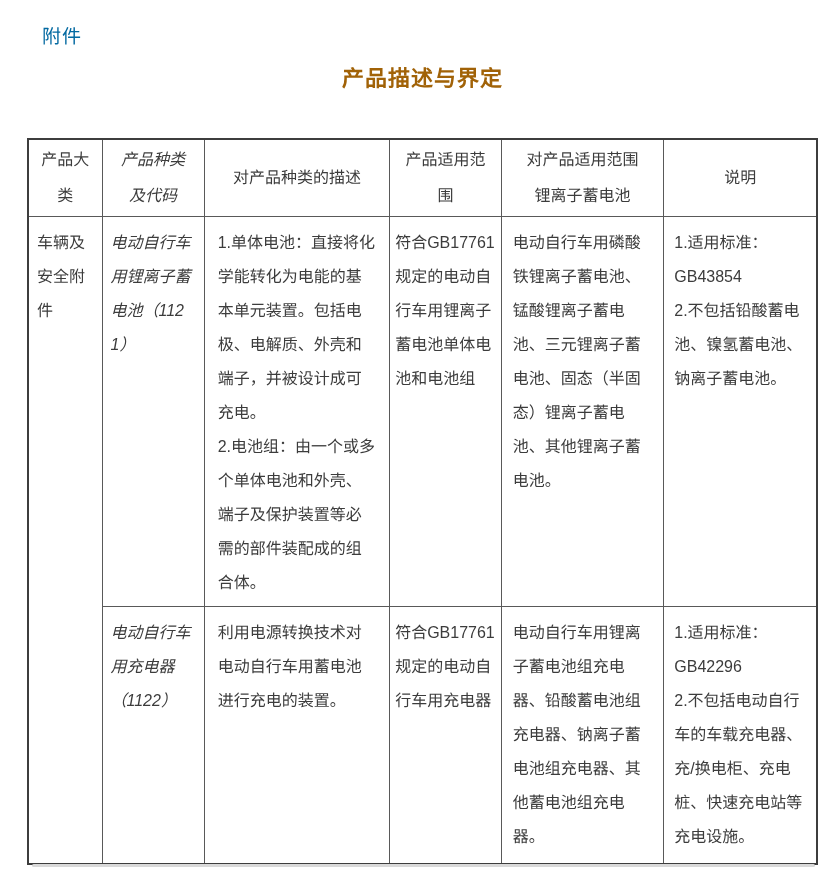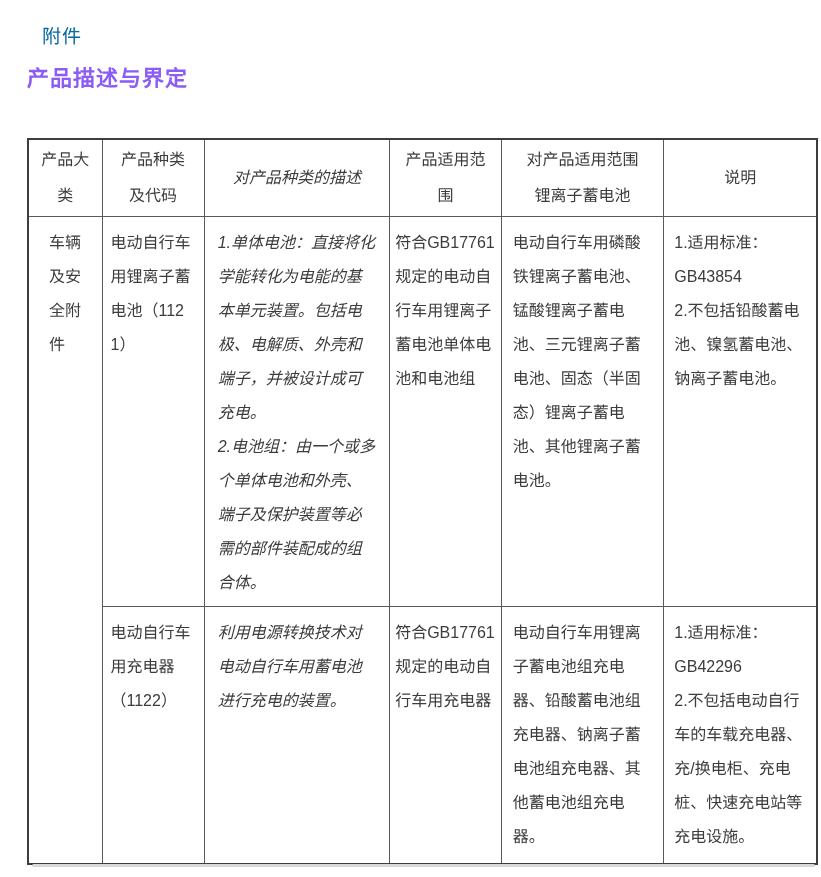--- a/index.html
+++ b/index.html
@@ -23,25 +23,25 @@
     font-size: 19px;
     letter-spacing: 1px;
     color: #0369a1;
   }
   .title {
     position: absolute;
     left: 27px;
     top: 60px;
     width: 791px;
     margin: 0;
-    text-align: left;
+    text-align: center;
     font-size: 22px;
     font-weight: bold;
     letter-spacing: 1px;
-    color: #8b5cf6;
+    color: #a16207;
   }
   table.product-table {
     position: absolute;
     left: 27px;
     top: 138px;
     width: 791px;
     border-collapse: collapse;
     table-layout: fixed;
     border: 2px solid #3d3d3d;
     font-size: 16px;
@@ -65,26 +65,26 @@
   }
   .product-table td {
     line-height: 34px;
     padding-top: 9px;
     padding-bottom: 6px;
     text-align: left;
   }
   .product-table p { margin: 0; }
   
   .c1 { width: 71px; margin-top: 45px; }
-  .c2 { width: 98px; }
-  .c3 { width: 178px; font-style: italic; }
+  .c2 { width: 98px; font-style: italic; }
+  .c3 { width: 178px; }
   .c4 { width: 107px; }
   .c5 { width: 156px; }
   .c6 { width: 147px; }
-  td.c1 { padding-left: 20px;  padding-right: 8px; }
+  td.c1 { padding-left: 8px;  padding-right: 8px; }
   td.c2 { padding-left: 8px;  padding-right: 8px; margin-top: 13px; }
   td.c3 { padding-left: 13px; padding-right: 14px; }
   td.c4 { padding-left: 5px;  padding-right: 5px; }
   td.c5 { padding-left: 11px; padding-right: 11px; }
   td.c6 { padding-left: 10px; padding-right: 10px; margin-top: 48px; }
   .table-shadow {
     position: absolute;
     left: 32px;
     top: 864px;
     width: 783px;

